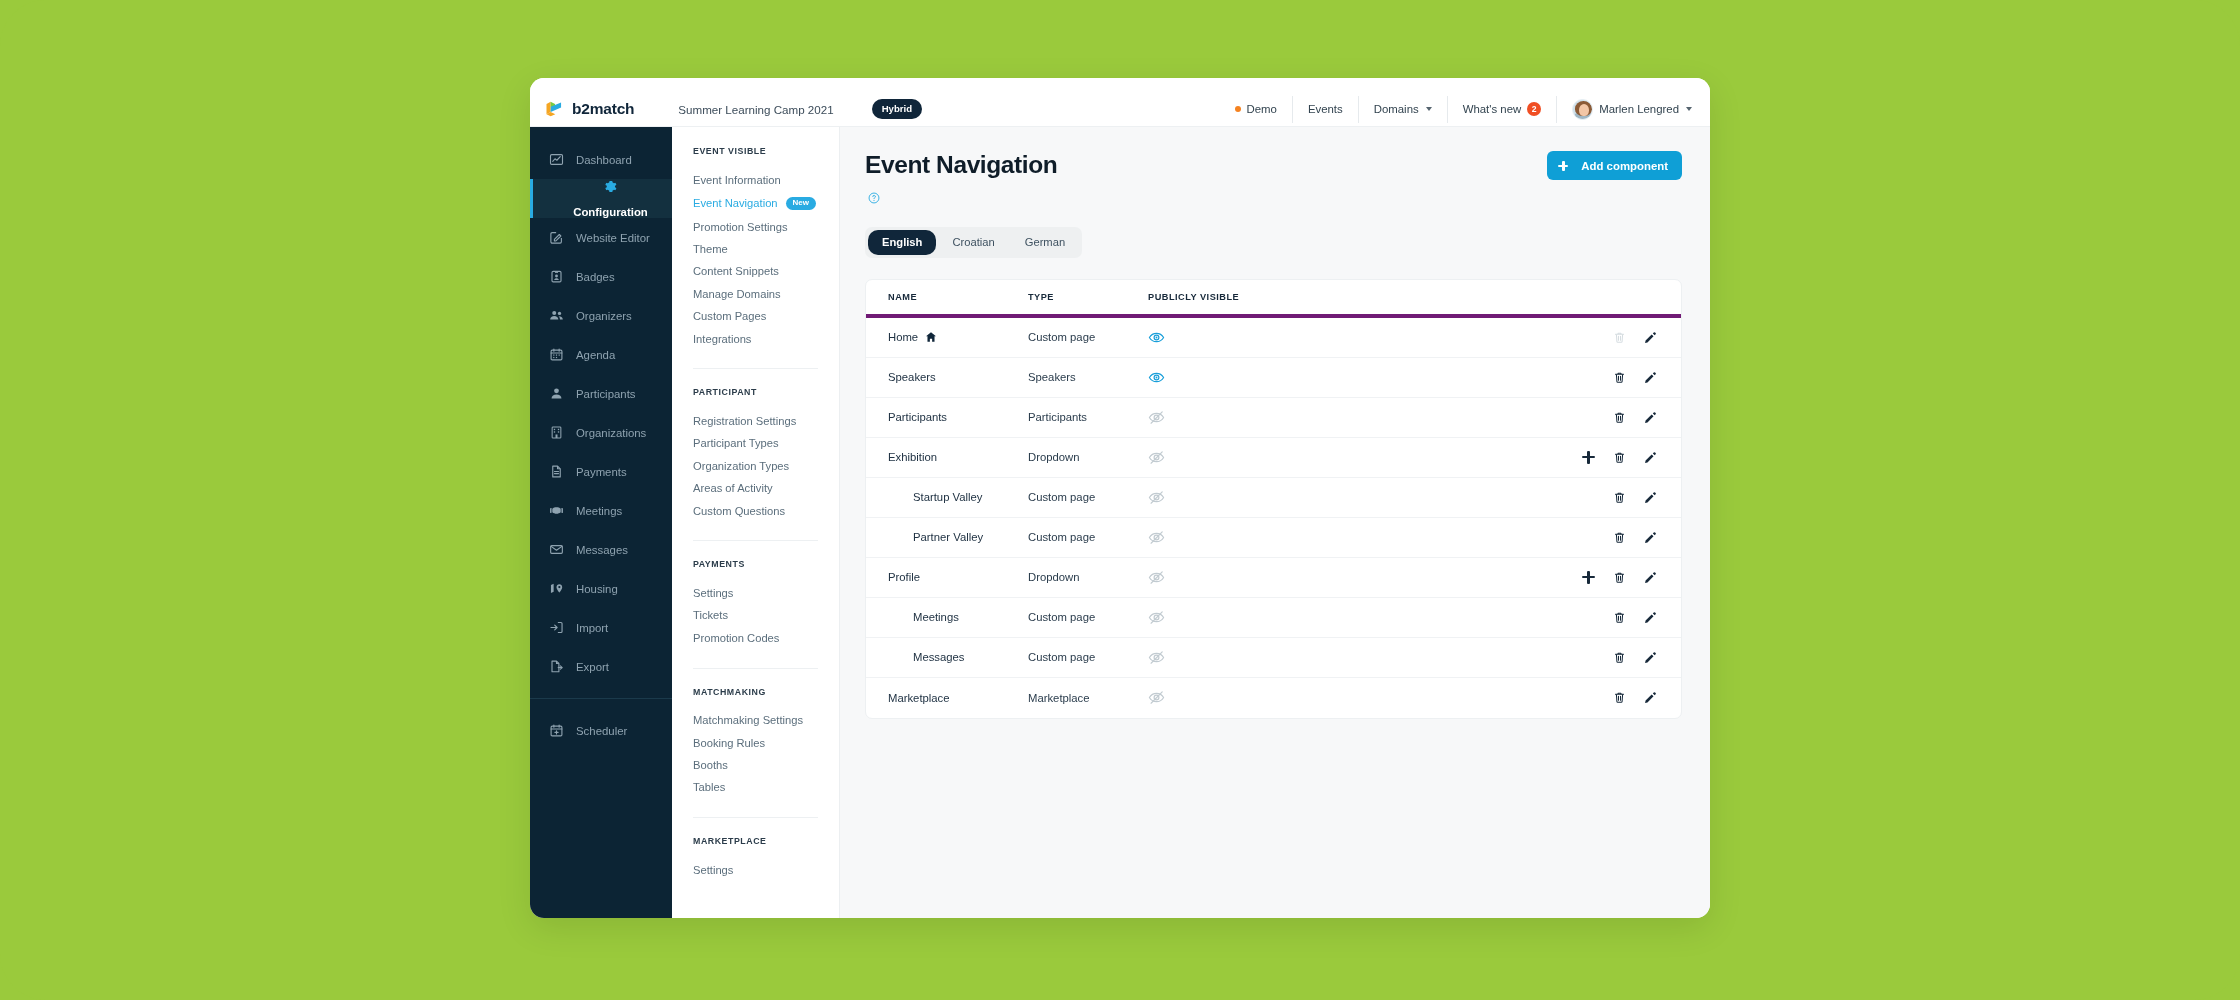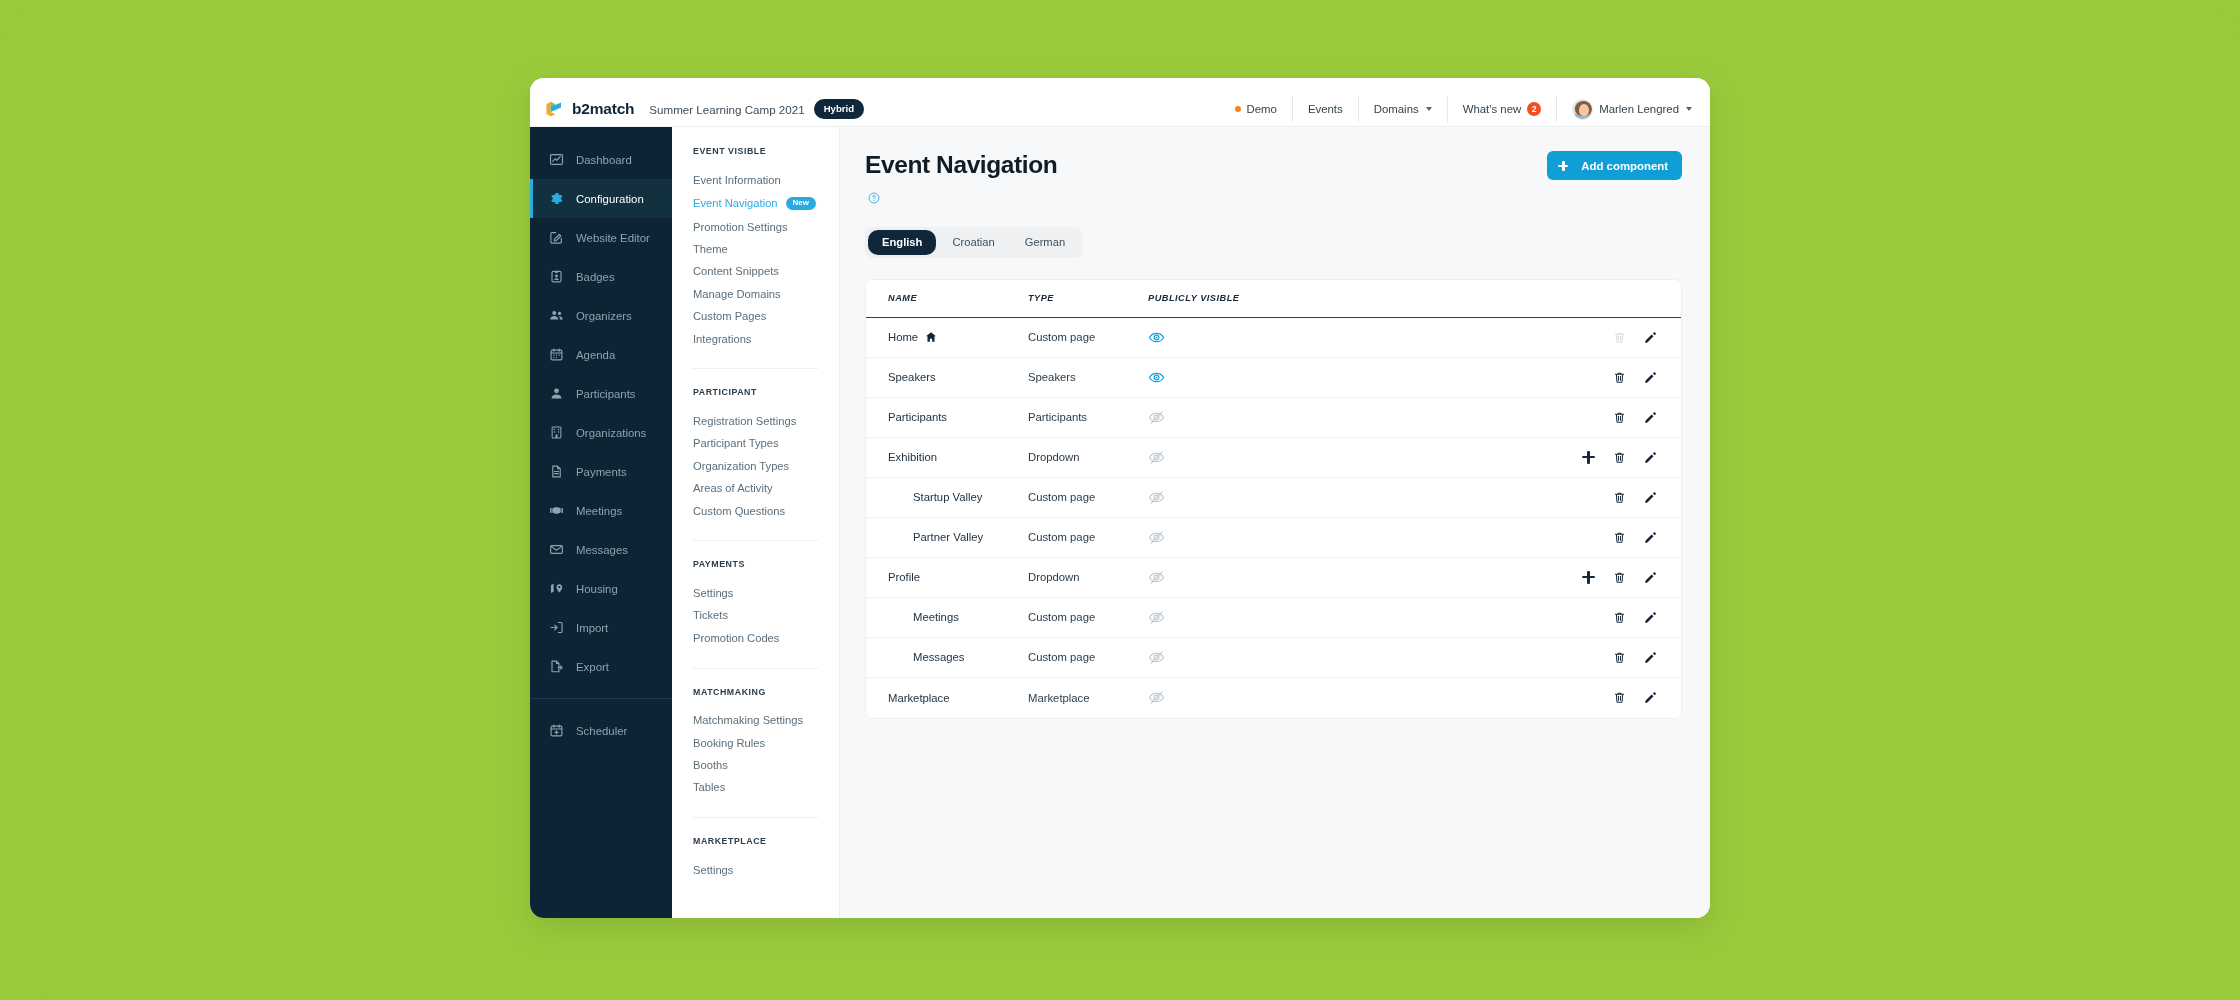--- a/index.html
+++ b/index.html
@@ -38,20 +38,21 @@
 
   
   .topbar {
     height: 49px;
     min-height: 49px;
     background: #ffffff;
     border-bottom: 1px solid #edf0f2;
     display: flex;
     align-items: center;
     padding: 14px 18px 0 14px;
+    gap: 29px;
   }
   .brand { display: flex; align-items: center; gap: 8px; }
   .logo-mark { width: 20px; height: 20px; position: relative; flex: none; }
   .brand-name {
     font-size: 15.5px;
     font-weight: 700;
     color: #10263a;
     letter-spacing: -0.2px;
   }
   .event-name {
@@ -147,21 +148,22 @@
     padding-left: 19px;
     color: #8fa3b0;
     font-size: 11.4px;
     position: relative;
     cursor: pointer;
   }
   .nav-item .ico { width: 15px; height: 15px; flex: none; display:block; }
   .nav-item.active {
     background: #13303f;
     color: #ffffff;
-    font-weight: 400;
+    font-weight: 700;
+    flex-direction: column;
   }
   .nav-item.active::before {
     content: "";
     position: absolute; left: 0; top: 0; bottom: 0; width: 3px;
     background: #29abe2;
   }
   .nav-sep {
     height: 1px; background: #1b3a4b; margin: 12px 0 12px;
   }
 
@@ -279,22 +281,21 @@
   .trow {
     display: flex;
     align-items: center;
     height: 40px;
     border-bottom: 1px solid #f0f2f4;
     padding: 0 24px 0 22px;
   }
   .trow:last-child { border-bottom: none; }
   .thead {
     height: 38px;
-    border-bottom: 1px solid #701a75;
-    font-style: italic;
+    border-bottom: 4px solid #701a75;
   }
   .thead .c { font-size: 9.2px; font-weight: 700; color: #17293a; letter-spacing: 0.5px; }
   .c-name { width: 140px; flex: none; font-size: 11.3px; color: #213344; display:flex; align-items:center; gap:7px; }
   .c-name.indent { padding-left: 25px; }
   .c-type { width: 120px; flex: none; font-size: 11.3px; color: #2a3c4c; }
   .c-vis  { width: 200px; flex: none; display:flex; align-items:center; }
   .c-act  { margin-left: auto; display: flex; align-items: center; gap: 18px; justify-content: flex-end; }
 
   .eye { width: 17px; height: 17px; display:block; }
   .act-ico { width: 13px; height: 13px; display:block; cursor: pointer; }

